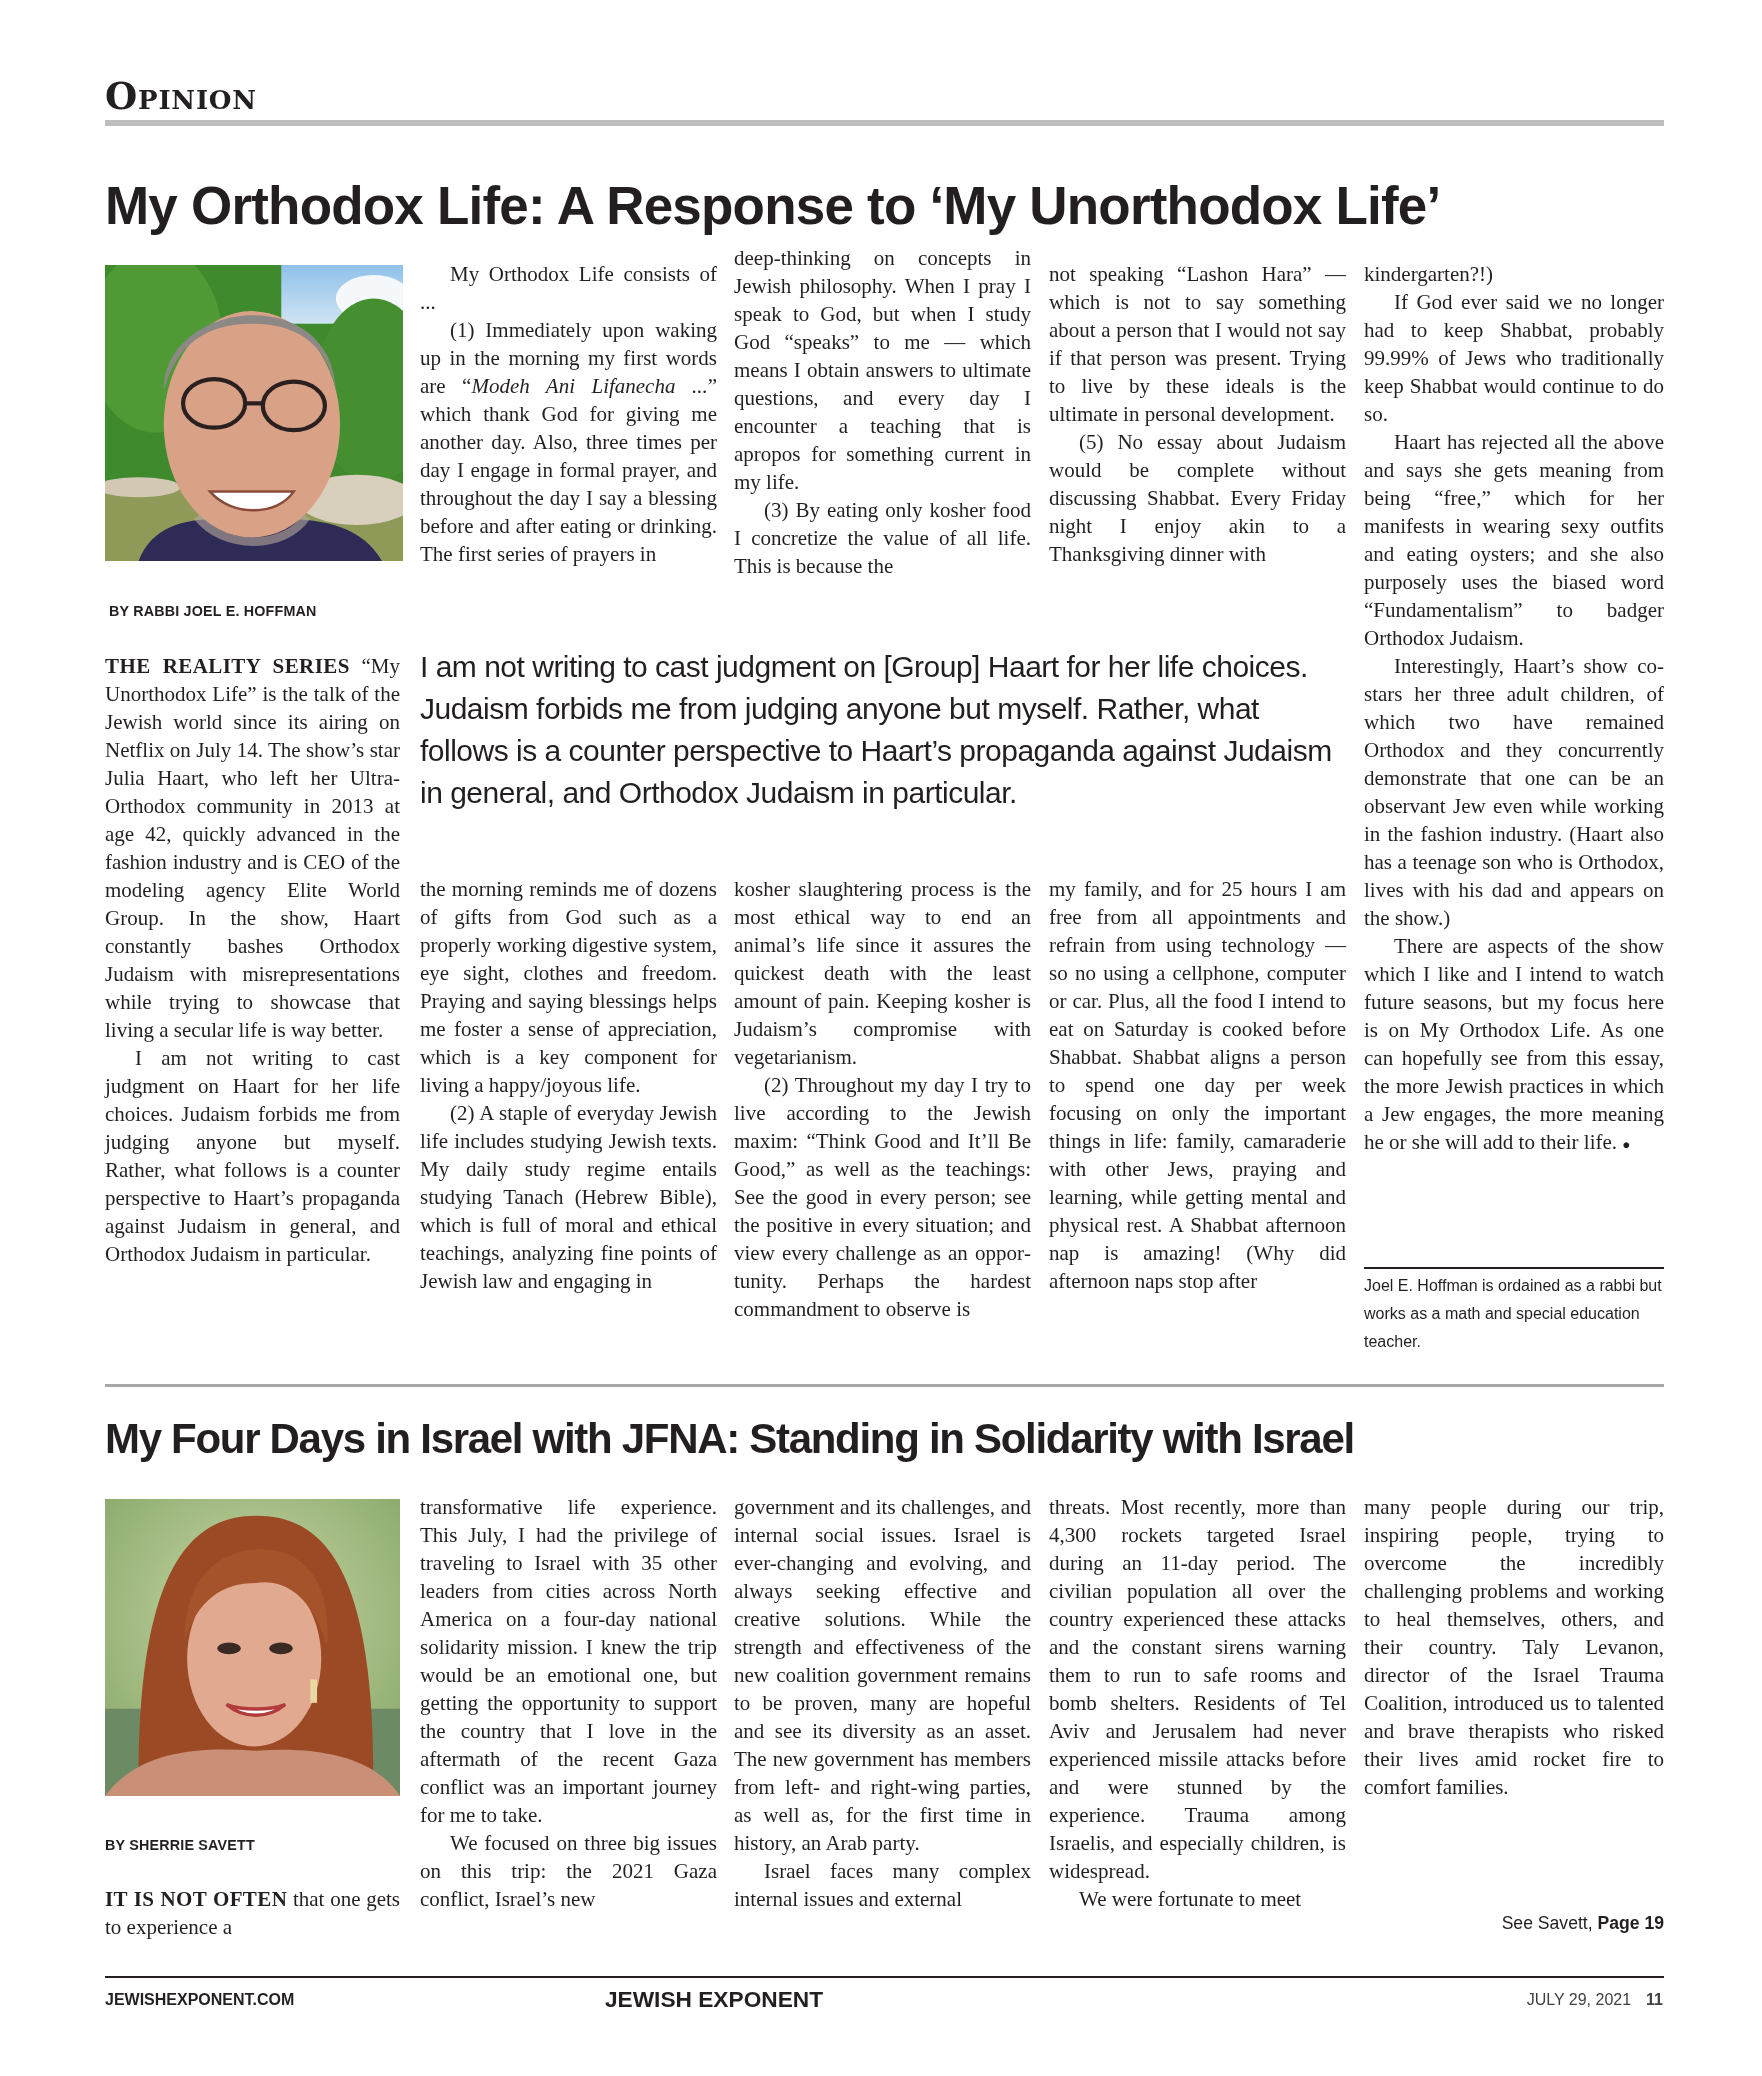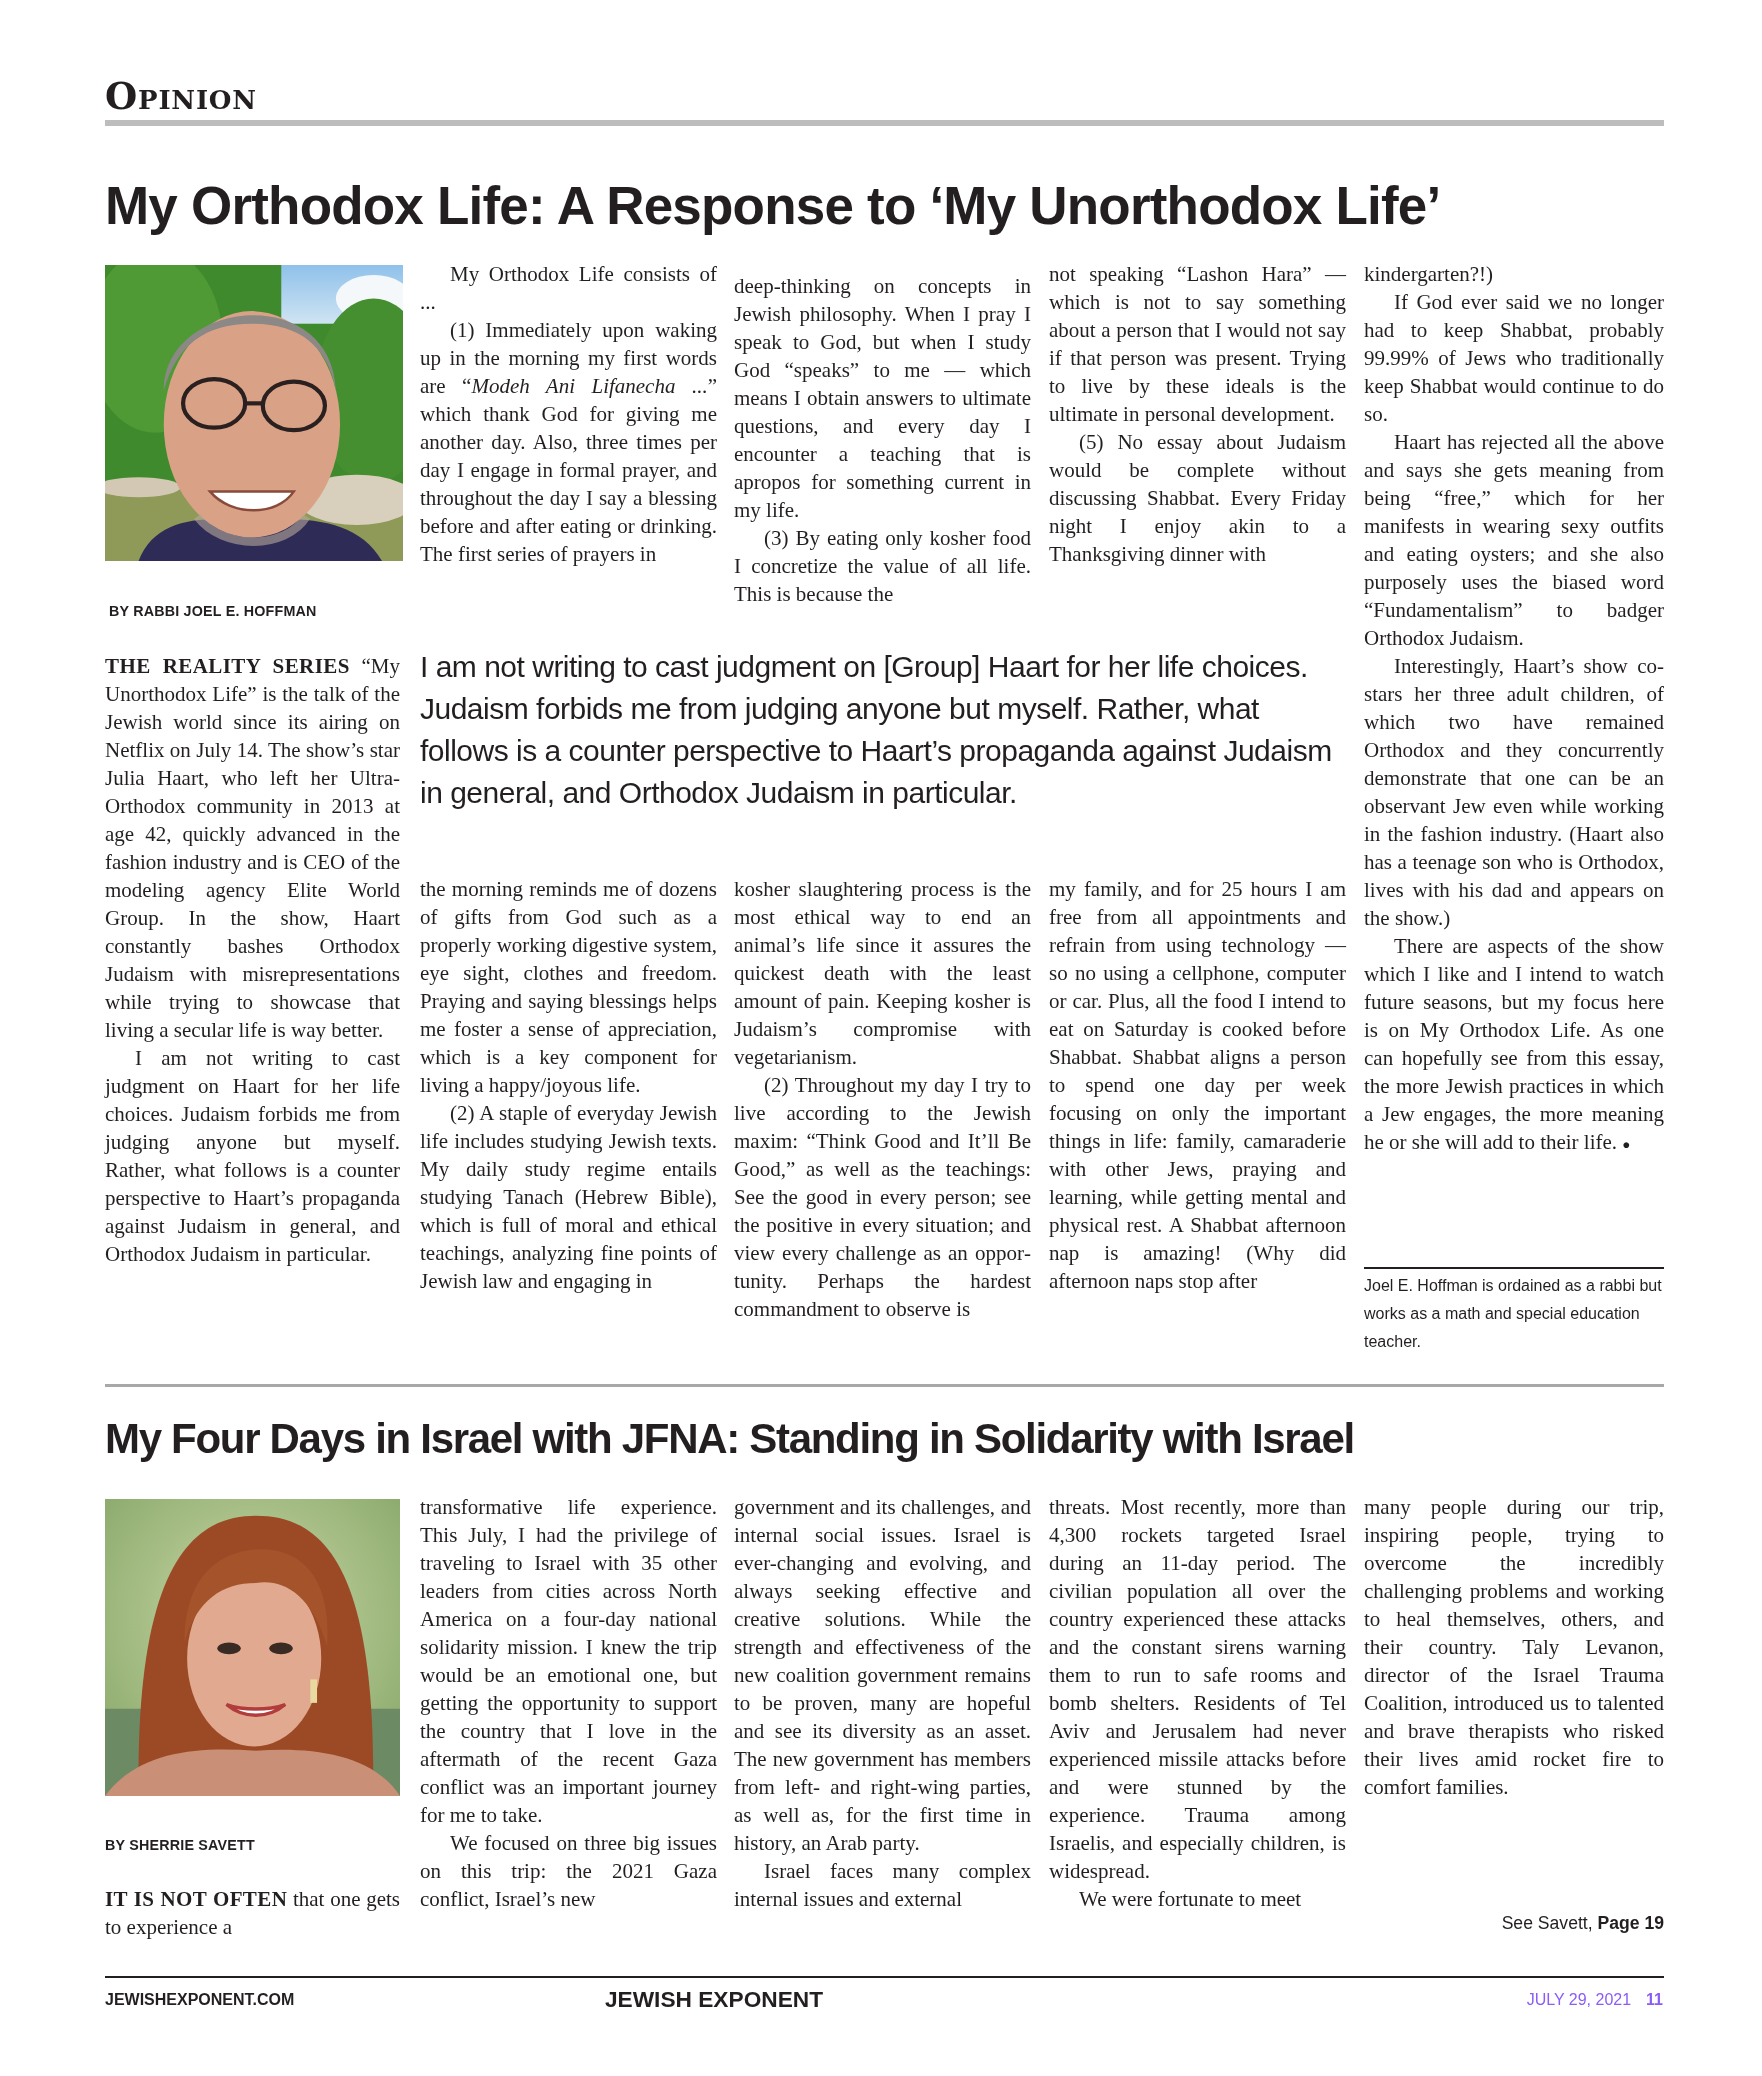--- a/index.html
+++ b/index.html
@@ -74,21 +74,21 @@
   .footer-left {
     left: 105px; top: 1991px;
     font-family: "Liberation Sans", "DejaVu Sans", sans-serif; font-size: 16px; color: #231f20; font-weight: bold;
   }
   .footer-center {
     left: 0; width: 1428px; top: 1986px; text-align: center;
     font-family: "Liberation Sans", "DejaVu Sans", sans-serif; font-weight: bold; font-size: 22.7px; color: #231f20;
   }
   .footer-right {
     right: 99px; top: 1991px;
-    font-family: "Liberation Sans", "DejaVu Sans", sans-serif; font-size: 16px; color: #8b5cf6;
+    font-family: "Liberation Sans", "DejaVu Sans", sans-serif; font-size: 16px; color: #404040;
   }
   .footer-right .pg { font-weight: bold; margin-left: 15px; }
 </style>
 </head>
 <body>
 
 <div class="abs section-label">Opinion</div>
 <div class="abs section-rule"></div>
 
 <h1 class="abs headline h1">My Orthodox Life: A Response to ‘My Unorthodox Life’</h1>
@@ -124,21 +124,21 @@
 
 <div class="abs col c1" style="top:652px;">
   <p><span class="lead">THE REALITY SERIES</span><span> “My Unorthodox Life” is the talk of the Jewish world since its airing on Netflix on July 14. The show’s star Julia Haart, who left her Ultra-Orthodox community in 2013 at age 42, quickly advanced in the fashion industry and is CEO of the modeling agency Elite World Group. In the show, Haart constantly bashes Orthodox Judaism with misrepresenta­tions while trying to showcase that living a secular life is way better.</span></p>
   <p class="ind">I am not writing to cast judgment on Haart for her life choices. Judaism forbids me from judging anyone but myself. Rather, what follows is a counter perspective to Haart’s propaganda against Judaism in general, and Orthodox Judaism in particular.</p>
 </div>
 
 <div class="abs col c2" style="top:260px;">
   <p class="ind">My Orthodox Life consists of ...</p>
   <p class="ind"><span>(1) Immediately upon waking up in the morning my first words are “</span><em>Modeh Ani Lifanecha ...</em><span>” which thank God for giving me another day. Also, three times per day I engage in formal prayer, and throughout the day I say a blessing before and after eating or drinking. The first series of prayers in</span></p>
 </div>
-<div class="abs col c3" style="top:272px;">
+<div class="abs col c3" style="top:244px;">
   <p>deep-thinking on concepts in Jewish philosophy. When I pray I speak to God, but when I study God “speaks” to me — which means I obtain answers to ultimate questions, and every day I encounter a teaching that is apropos for something current in my life.</p>
   <p class="ind">(3) By eating only kosher food I concretize the value of all life. This is because the</p>
 </div>
 <div class="abs col c4" style="top:260px;">
   <p>not speaking “Lashon Hara” — which is not to say something about a person that I would not say if that person was present. Trying to live by these ideals is the ultimate in personal development.</p>
   <p class="ind">(5) No essay about Judaism would be complete without discussing Shabbat. Every Friday night I enjoy akin to a Thanksgiving dinner with</p>
 </div>
 
 <div class="abs pullquote">I am not writing to cast judgment on [Group] Haart for her life choices. Judaism forbids me from judging anyone but myself. Rather, what follows is a counter perspective to Haart’s propaganda against Judaism in general, and Orthodox Judaism in particular.</div>
 

